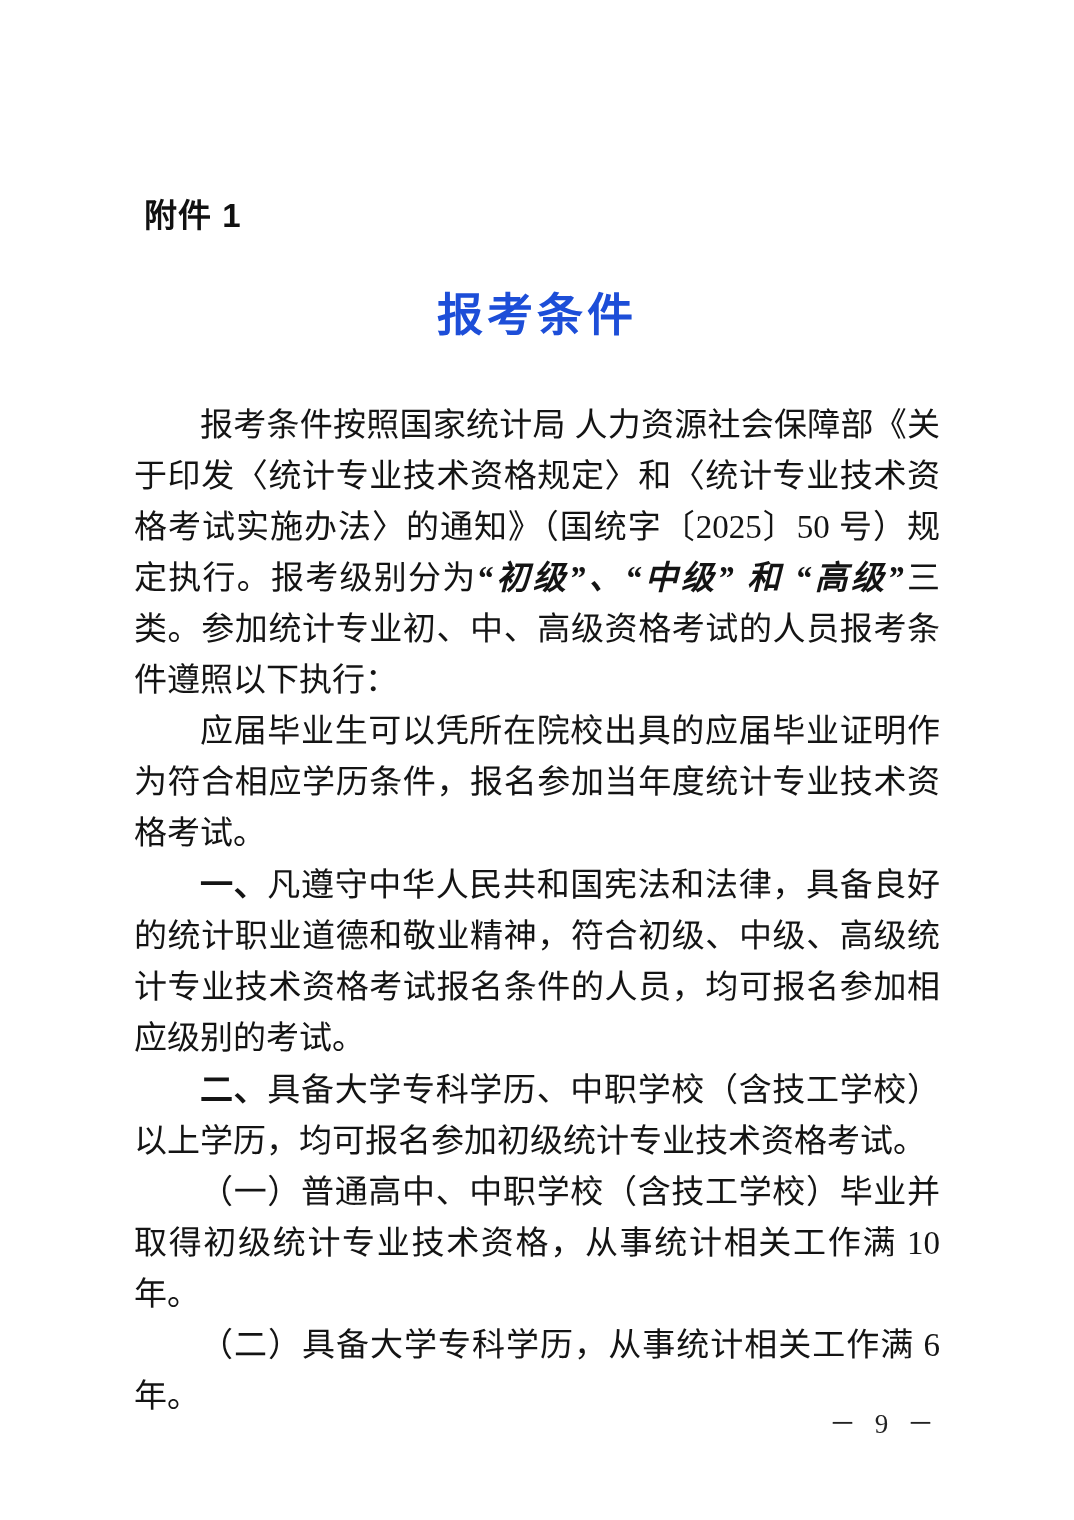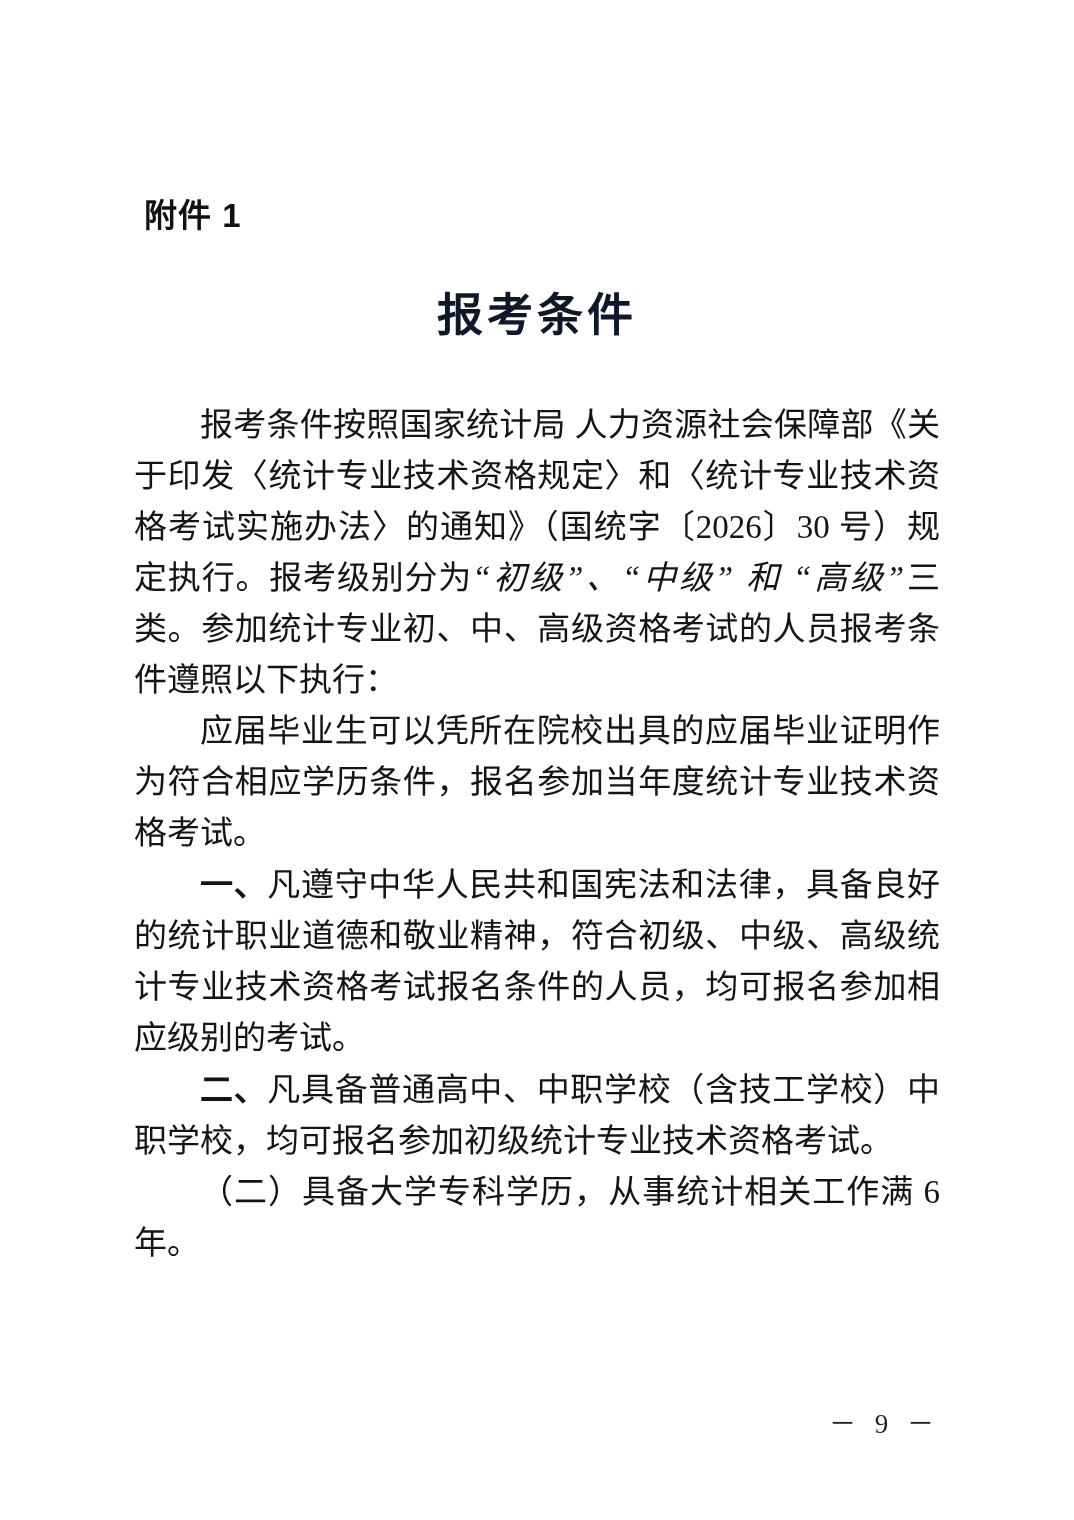--- a/index.html
+++ b/index.html
@@ -33,40 +33,40 @@
     color: #111111;
   }
   .doc-title {
     text-align: center;
     font-weight: bold;
     font-size: 46px;
     line-height: 56px;
     margin-top: 52px;
     margin-bottom: 56px;
     letter-spacing: 4px;
-    color: #0f172a;
+    color: #1d4ed8;
   }
   .paragraphs p.para {
     margin: 0;
     text-indent: 2em;
     text-align: justify;
     font-size: 33px;
     line-height: 51px;
     color: #141414;
     word-break: break-all;
   }
   .run-normal {
     font-weight: normal;
   }
   .run-bold {
     font-family: "Liberation Sans", "DejaVu Sans", sans-serif;
     font-weight: bold;
   }
   .run-bold-kai {
-    font-weight: normal;
+    font-weight: bold;
     font-style: italic;
     letter-spacing: 2px;
   }
   .page-number {
     position: absolute;
     top: 1408px;
     right: 134px;
     font-size: 27px;
     line-height: 32px;
     letter-spacing: 6px;
@@ -75,21 +75,22 @@
   }
 </style>
 </head>
 <body>
 
 <div class="page">
   <div class="content">
     <div class="attachment-label">附件 1</div>
     <div class="doc-title">报考条件</div>
     <div class="paragraphs">
-        <p class="para"><span class="run run-normal">报考条件按照国家统计局 人力资源社会保障部《关于印发〈统计专业技术资格规定〉和〈统计专业技术资格考试实施办法〉的通知》（国统字〔2026〕30 号）规定执行。报考级别分为</span><span class="run run-bold-kai">“初级”、“中级” 和 “高级”</span><span class="run run-normal">三类。参加统计专业初、中、高级资格考试的人员报考条件遵照以下执行：</span></p>
+        <p class="para"><span class="run run-normal">报考条件按照国家统计局 人力资源社会保障部《关于印发〈统计专业技术资格规定〉和〈统计专业技术资格考试实施办法〉的通知》（国统字〔2025〕50 号）规定执行。报考级别分为</span><span class="run run-bold-kai">“初级”、“中级” 和 “高级”</span><span class="run run-normal">三类。参加统计专业初、中、高级资格考试的人员报考条件遵照以下执行：</span></p>
         <p class="para"><span class="run run-normal">应届毕业生可以凭所在院校出具的应届毕业证明作为符合相应学历条件，报名参加当年度统计专业技术资格考试。</span></p>
         <p class="para"><span class="run run-bold">一、</span><span class="run run-normal">凡遵守中华人民共和国宪法和法律，具备良好的统计职业道德和敬业精神，符合初级、中级、高级统计专业技术资格考试报名条件的人员，均可报名参加相应级别的考试。</span></p>
-        <p class="para"><span class="run run-bold">二、</span><span class="run run-normal">凡具备普通高中、中职学校（含技工学校）中职学校，均可报名参加初级统计专业技术资格考试。</span></p>
+        <p class="para"><span class="run run-bold">二、</span><span class="run run-normal">具备大学专科学历、中职学校（含技工学校）以上学历，均可报名参加初级统计专业技术资格考试。</span></p>
+        <p class="para"><span class="run run-normal">（一）普通高中、中职学校（含技工学校）毕业并取得初级统计专业技术资格，从事统计相关工作满 10 年。</span></p>
         <p class="para"><span class="run run-normal">（二）具备大学专科学历，从事统计相关工作满 6 年。</span></p>
       </div>
   </div>
   <div class="page-number">－ 9 －</div>
 </div>
 
 </body></html>

